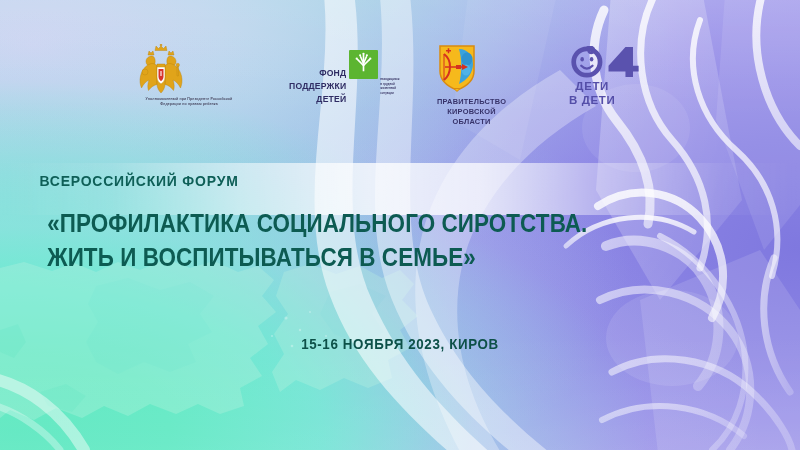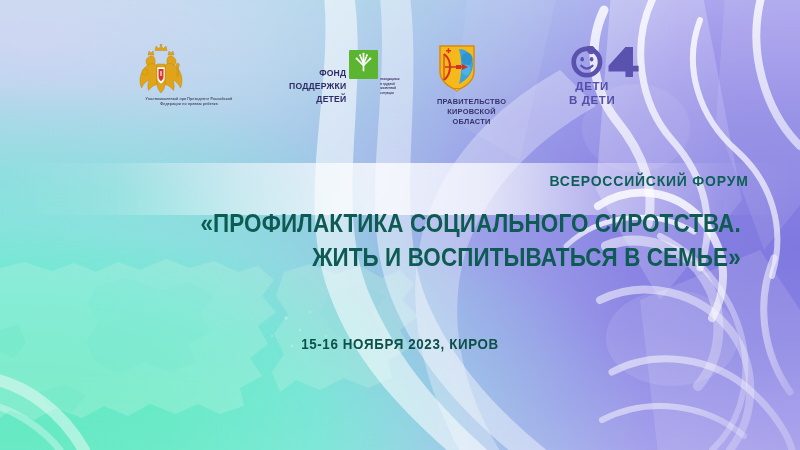--- a/index.html
+++ b/index.html
@@ -151,21 +151,21 @@
     font-size: 11.5px;
     line-height: 1.18;
     letter-spacing: 0.6px;
   }
 
   
   #headline-block {
     position: absolute;
     top: 172px;
     left: 0; right: 12px;
-    text-align: right;
+    text-align: left;
   }
   #kicker {
     font-size: 15.5px;
     font-weight: 800;
     letter-spacing: 0.9px;
     color: #0e5f57;
     transform: scaleX(0.9);
     transform-origin: center;
   }
   #forum-title {

